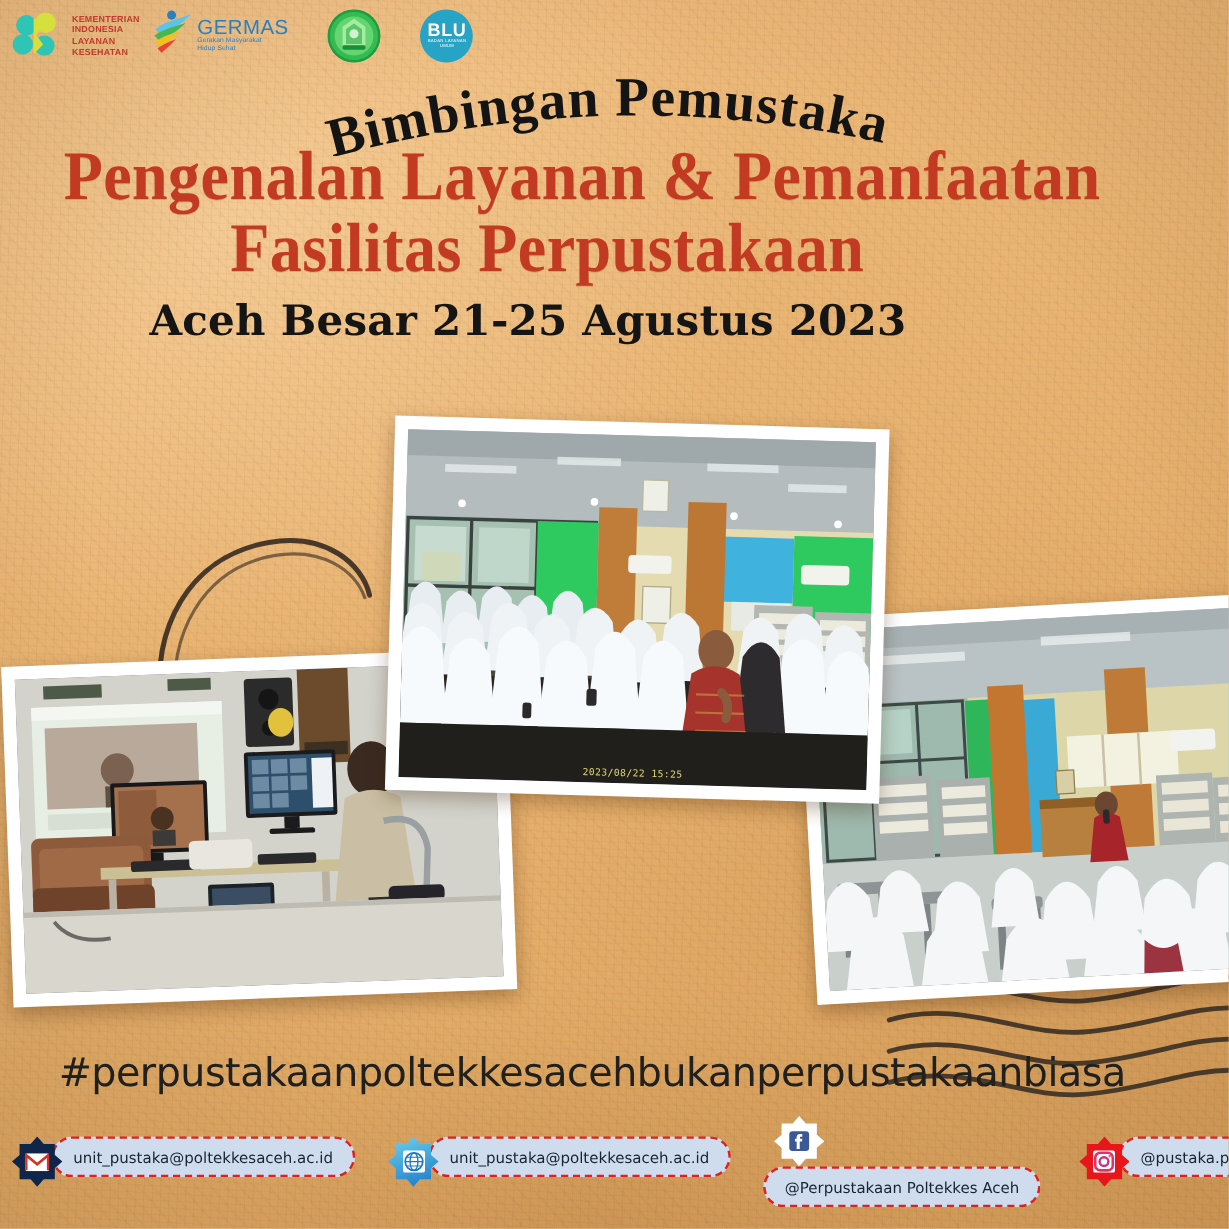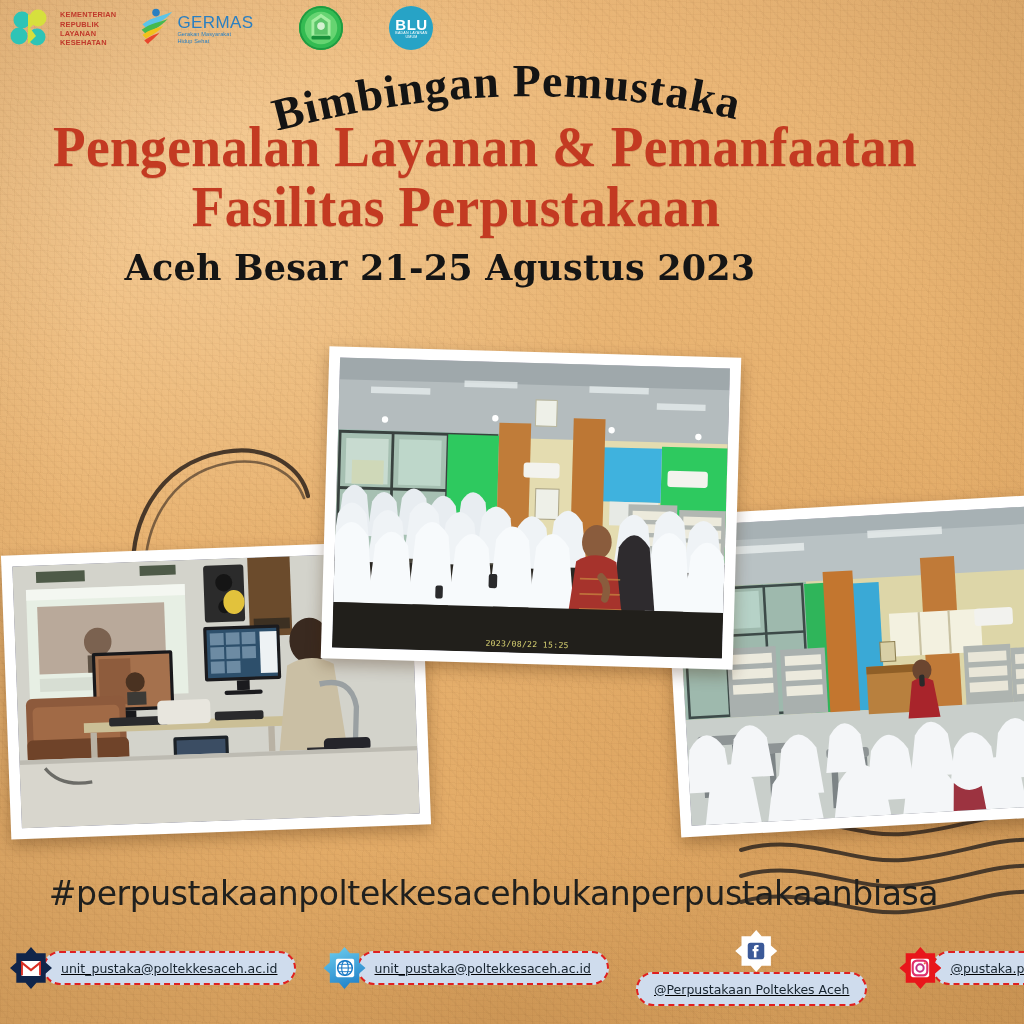--- a/index.html
+++ b/index.html
@@ -26,21 +26,21 @@
       repeating-linear-gradient(48deg, rgba(90,58,22,.03) 0 2px, rgba(0,0,0,0) 2px 9px);
     mix-blend-mode:multiply;opacity:.85;
   }
   #poster::after{
     content:"";position:absolute;inset:0;pointer-events:none;z-index:1;
     background:radial-gradient(ellipse 78% 72% at 50% 45%, rgba(0,0,0,0) 55%, rgba(92,56,18,.16) 100%);
   }
   .layer{position:absolute;z-index:3;}
 
   
-  #logos{left:8px;top:6px;display:flex;gap:22px;}
+  #logos{left:8px;top:6px;display:flex;align-items:center;gap:9px;}
   .logo{position:relative;}
   .kemkes{display:flex;align-items:center;gap:6px;}
   .kemkes-mark{position:relative;width:46px;height:46px;}
   .kemkes-txt{font-family:"Liberation Sans",sans-serif;font-weight:bold;font-size:7.4px;
     line-height:9.3px;color:#c0392b;letter-spacing:.2px;}
   .germas{display:flex;align-items:center;gap:3px;}
   .germas-txt b{display:block;color:#2a7fc1;font-size:17px;font-weight:normal;letter-spacing:.4px;line-height:17px;}
   .germas-txt i{display:block;color:#2a7fc1;font-style:normal;font-size:5.6px;line-height:7px;letter-spacing:.1px;}
   .round-logo{width:44px;height:44px;border-radius:50%;display:flex;align-items:center;justify-content:center;margin-left:24px;}
   .poltek{background:radial-gradient(circle at 50% 45%,#7ddc7a 0%,#2fb84f 60%,#14903a 100%);
@@ -81,21 +81,21 @@
   .photo{position:absolute;background:#fff;box-shadow:0 6px 16px rgba(60,30,5,.33);padding:11px;}
   .photo .inner{width:100%;height:100%;overflow:hidden;position:relative;background:#889;}
   #photo-left{left:6px;top:548px;width:398px;height:262px;transform:rotate(-2.1deg);z-index:5;}
   #photo-center{left:325px;top:352px;width:390px;height:290px;transform:rotate(1.6deg);z-index:6;}
   #photo-right{left:672px;top:505px;width:360px;height:300px;transform:rotate(-3.2deg);z-index:4;}
   .stamp{position:absolute;left:50%;transform:translateX(-50%);bottom:4px;
     font-family:"DejaVu Sans Mono",monospace;font-size:8px;color:#e9e27a;letter-spacing:.4px;opacity:.92;}
 
   
   #footer{left:0;top:938px;width:1024px;height:60px;display:flex;align-items:center;z-index:7;}
-  .contact{display:flex;align-items:center;text-decoration:underline;}
+  .contact{display:flex;align-items:flex-start;}
   .badge-icon{width:42px;height:42px;display:flex;align-items:center;justify-content:center;
     position:relative;flex:0 0 auto;z-index:2;}
   .star8{clip-path:polygon(50% 0%,63% 15%,85% 15%,85% 37%,100% 50%,85% 63%,85% 85%,63% 85%,50% 100%,37% 85%,15% 85%,15% 63%,0% 50%,15% 37%,15% 15%,37% 15%);}
   .pill{
     margin-left:-9px;background:#cfdced;border:2.2px dashed #e02020;border-radius:22px;
     height:30px;display:flex;align-items:center;justify-content:center;
     padding:0 16px;font-family:"DejaVu Sans",sans-serif;font-size:12.5px;color:#17242f;white-space:nowrap;
   }
   .c1{margin-left:10px;}
   .c2{margin-left:28px;}
@@ -116,21 +116,21 @@
             <ellipse cx="14" cy="14" rx="8.5" ry="8.5" fill="#2ec4b6"></ellipse>
             <ellipse cx="30" cy="12" rx="8.5" ry="8.5" fill="#d6e03d"></ellipse>
             <ellipse cx="11" cy="30" rx="8.5" ry="8.5" fill="#2ec4b6"></ellipse>
             <ellipse cx="29" cy="31" rx="8.5" ry="8.5" fill="#2ec4b6"></ellipse>
             <path d="M20 8 L20 38 L28 30 L22 22 L30 14 Z" fill="#d6e03d"></path>
           </g>
         </svg>
       </div>
       <div class="kemkes-txt">
         <div>KEMENTERIAN</div>
-        <div>REPUBLIK</div>
+        <div>INDONESIA</div>
         <div>LAYANAN</div>
         <div>KESEHATAN</div>
       </div>
     </div>
 
     <div class="logo germas">
       <div>
         <svg viewBox="0 0 40 46" width="36" height="42">
           <circle cx="20" cy="7" r="4.2" fill="#2a7fc1"></circle>
           <path d="M5 20 C14 12 30 10 38 6 C30 16 18 21 9 24 Z" fill="#5cc4e8"></path>

